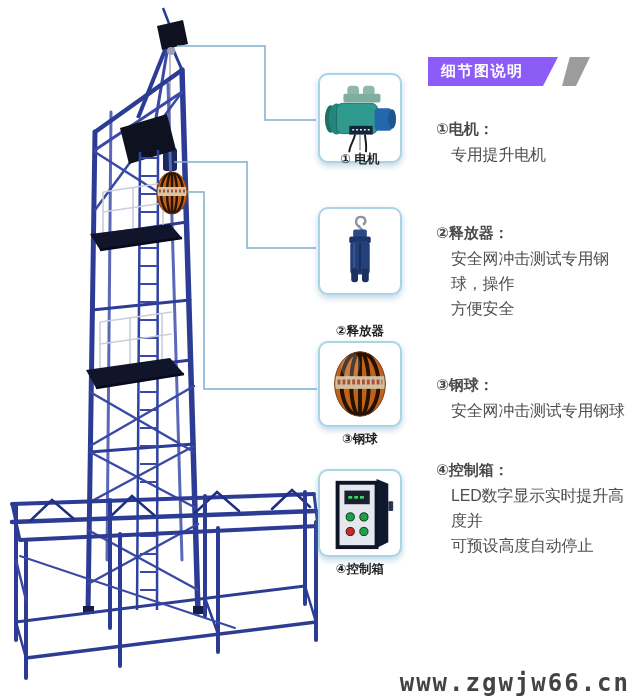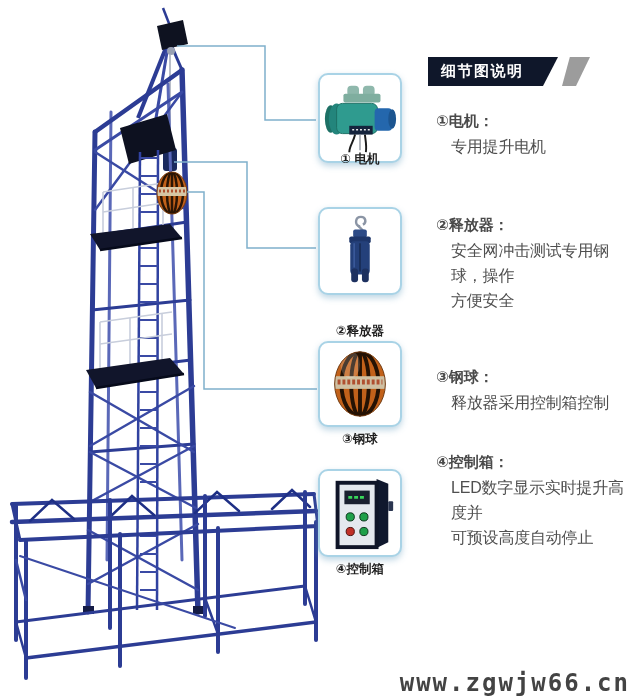--- a/index.html
+++ b/index.html
@@ -1,39 +1,39 @@
 <!DOCTYPE html>
 <html><head>
 <meta charset="utf-8">
 <style>
   html,body{margin:0;padding:0;background:#fff;}
   .canvas{position:relative;width:633px;height:700px;background:#ffffff;overflow:hidden;
           font-family:"Liberation Sans","DejaVu Sans",sans-serif;}
 
   
   .hdr{position:absolute;left:428px;top:57px;width:170px;height:29px;}
-  .hdr-teal{position:absolute;left:0;top:0;width:130px;height:29px;background:#0f172a;
+  .hdr-teal{position:absolute;left:0;top:0;width:130px;height:29px;background:#8b5cf6;
             clip-path:polygon(0 0,100% 0,calc(100% - 15px) 100%,0 100%);
             display:flex;align-items:center;justify-content:flex-start;padding-left:13px;box-sizing:border-box;}
   .hdr-teal span{color:#ffffff;font-size:15px;font-weight:700;letter-spacing:1.5px;}
   .hdr-gray{position:absolute;left:134px;top:0;width:28px;height:29px;background:#9c9c9c;
             clip-path:polygon(28% 0,100% 0,50% 100%,0 100%);}
 
   
   .overlay{position:absolute;left:0;top:0;}
 
   
   .dcard{position:absolute;left:318px;width:84px;background:#ffffff;border:2px solid #a9d3e6;
          border-radius:10px;box-shadow:0 3px 6px rgba(110,165,195,.45);
          display:flex;align-items:center;justify-content:center;box-sizing:border-box;}
   .dcap{position:absolute;left:310px;width:100px;text-align:center;font-size:12.5px;
         color:#1f1f1f;font-weight:700;}
 
   
-  .desc{position:absolute;left:436px;width:194px;color:#4f4f4f;}
+  .desc{position:absolute;left:436px;width:194px;color:#4f4f4f;margin-top:8px;}
   .desc .t{font-size:15px;font-weight:700;line-height:26px;color:#4a4a4a;}
   .desc .l{font-size:16px;line-height:25px;padding-left:15px;letter-spacing:-0.2px;}
 
   
   .wm{position:absolute;left:384px;top:669px;width:246px;text-align:right;
       font-family:"DejaVu Sans Mono","Liberation Mono",monospace;
       font-size:24px;font-weight:700;color:#434343;letter-spacing:2px;}
 </style>
 </head>
 <body>
@@ -225,21 +225,21 @@
   </div>
 
   <div class="desc" style="top:212px;">
     <div class="t">②释放器：</div>
     <div class="l">安全网冲击测试专用钢球，操作</div>
     <div class="l">方便安全</div>
   </div>
 
   <div class="desc" style="top:364px;">
     <div class="t">③钢球：</div>
-    <div class="l">释放器采用控制箱控制</div>
+    <div class="l">安全网冲击测试专用钢球</div>
   </div>
 
   <div class="desc" style="top:449px;">
     <div class="t">④控制箱：</div>
     <div class="l">LED数字显示实时提升高度并</div>
     <div class="l">可预设高度自动停止</div>
   </div>
 
   <div class="wm">www.zgwjw66.cn</div>
 

